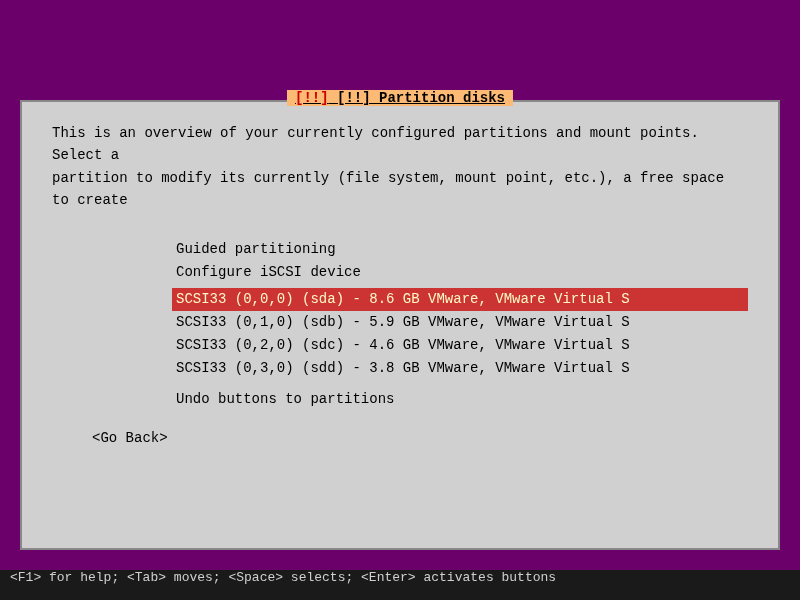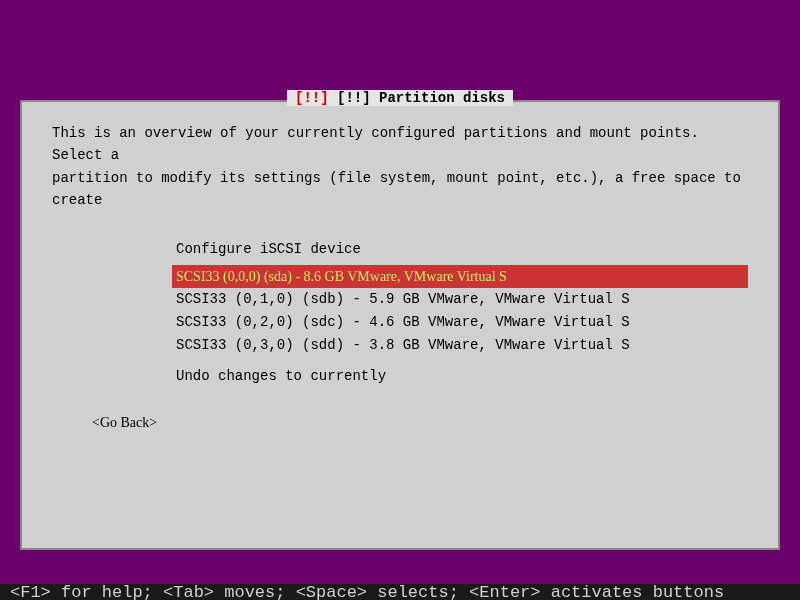--- a/index.html
+++ b/index.html
@@ -22,23 +22,24 @@
       bottom: 50px;
       background-color: #d0d0d0;
       border: 2px solid #888;
     }
 
     #title-bar {
       position: absolute;
       top: -12px;
       left: 50%;
       transform: translateX(-50%);
-      background-color: #e5e5e5;
+      background-color: #fdba74;
       padding: 0 8px;
       white-space: nowrap;
+      text-decoration: underline;
     }
 
     #title-bar span {
       color: #cc0000;
       font-weight: bold;
     }
 
     #content {
       padding: 20px 30px;
       color: #000;
@@ -57,75 +58,74 @@
     .menu-item {
       padding: 1px 4px;
       cursor: pointer;
       white-space: nowrap;
       display: block;
       color: #000;
     }
 
     .menu-item.selected {
       background-color: #cc3333;
-      color: #bef264;
-      font-family: Liberation Serif, serif;
+      color: #fef9c3;
     }
 
     #go-back {
-      margin-top: 24px;
+      margin-top: 17px;
       margin-left: 40px;
       cursor: pointer;
       display: inline-block;
-      font-family: Liberation Serif, serif;
     }
 
     #status-bar {
       position: absolute;
       bottom: 0;
       left: 0;
       right: 0;
-      height: 16px;
+      height: 30px;
       background-color: #1a1a1a;
       color: #d0d0d0;
       display: flex;
-      align-items: center;
+      align-items: flex-start;
       padding: 0 10px;
-      font-size: 17px;
+      font-size: 13px;
     }
   </style>
 </head>
 <body>
 
 <div id="background"></div>
 
 <div id="main-window">
   <div id="title-bar">
     <span>[!!]</span>
     <span style="color:#000;">[!!] Partition disks</span>
   </div>
 
   <div id="content">
     <div id="description">
       <div>This is an overview of your currently configured partitions and mount points. Select a</div>
-      <div>partition to modify its settings (file system, mount point, etc.), a free space to create</div>
+      <div>partition to modify its currently (file system, mount point, etc.), a free space to create</div>
     </div>
 
     <div id="menu-items">
 
+      <div class="menu-item">Guided partitioning</div>
       <div class="menu-item">Configure iSCSI device</div>
 
       <div style="margin-top: 4px;"></div>
       <div class="menu-item selected">SCSI33 (0,0,0) (sda) - 8.6 GB VMware, VMware Virtual S</div>
       <div class="menu-item">SCSI33 (0,1,0) (sdb) - 5.9 GB VMware, VMware Virtual S</div>
       <div class="menu-item">SCSI33 (0,2,0) (sdc) - 4.6 GB VMware, VMware Virtual S</div>
       <div class="menu-item">SCSI33 (0,3,0) (sdd) - 3.8 GB VMware, VMware Virtual S</div>
 
       <div style="margin-top: 8px;"></div>
-      <div class="menu-item">Undo changes to currently</div>
+      <div class="menu-item">Undo buttons to partitions</div>
     </div>
 
     <div id="go-back">&lt;Go Back&gt;</div>
   </div>
 </div>
 
 <div id="status-bar">
   <span>&lt;F1&gt; for help; &lt;Tab&gt; moves; &lt;Space&gt; selects; &lt;Enter&gt; activates buttons</span>
 </div>
 

